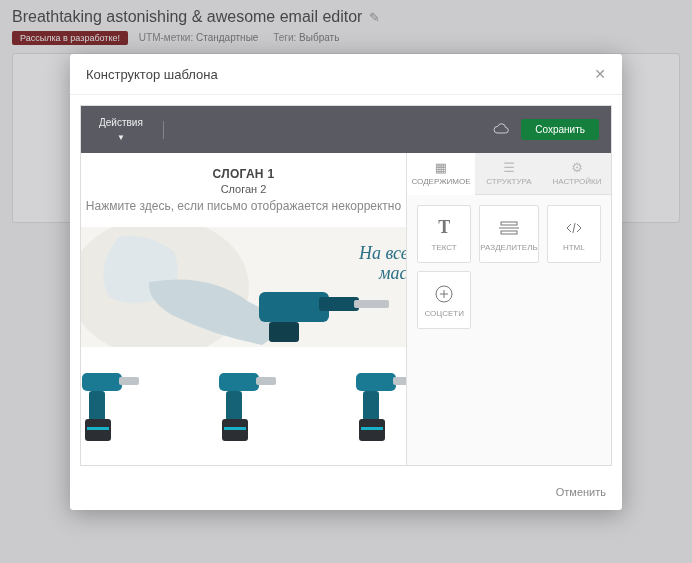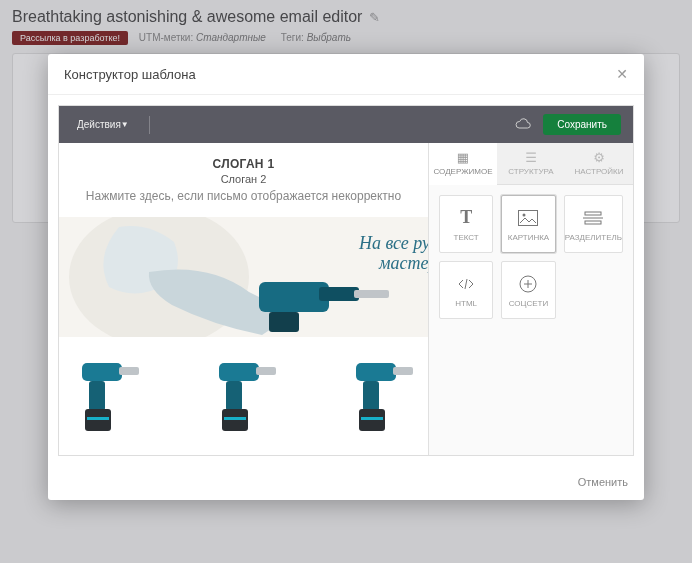--- a/index.html
+++ b/index.html
@@ -3,33 +3,33 @@
 <meta charset="utf-8">
 <style>
 * { box-sizing: border-box; margin: 0; padding: 0; }
 body { font-family: Arial, sans-serif; font-size: 12px; background: #f5f5f5; color: #333; width: 692px; height: 563px; overflow: hidden; position: relative; }
 .page-bg { padding: 8px 12px; }
 .page-title { font-size: 16px; color: #444; font-weight: normal; }
 .page-title .edit-icon { color: #999; margin-left: 2px; font-size: 13px; }
 .tag-row { margin-top: 6px; font-size: 10px; color: #888; }
 .tag-badge { background: #7f1d1d; color: #fff; padding: 2px 8px; border-radius: 2px; margin-right: 8px; font-size: 9px; }
 .tag-row .lbl { color: #888; }
-.tag-row .val { color: #777; margin-right: 12px; font-style: italic; }
+.tag-row .val { color: #777; margin-right: 12px; }
 .bg-card { background: #fff; border: 1px solid #e0e0e0; border-radius: 3px; margin-top: 10px; padding: 14px; height: 170px; }
 .bg-card2 { background: transparent; margin-top: 10px; padding: 2px; }
 .overlay { position: absolute; inset: 0; background: rgba(80,80,90,0.25); display: flex; align-items: flex-start; justify-content: center; padding-top: 54px; }
-.modal { background: #fff; width: 596px; border-radius: 3px; box-shadow: 0 4px 24px rgba(0,0,0,0.3); display: flex; flex-direction: column; max-height: 498px; }
+.modal { background: #fff; width: 552px; border-radius: 3px; box-shadow: 0 4px 24px rgba(0,0,0,0.3); display: flex; flex-direction: column; max-height: 498px; }
 .modal-header { display: flex; align-items: center; justify-content: space-between; padding: 12px 16px; border-bottom: 1px solid #eee; }
 .modal-title { font-size: 13px; color: #444; }
 .modal-close { color: #999; cursor: pointer; font-size: 14px; }
 .modal-body { padding: 10px; display: flex; flex-direction: column; flex: 1; overflow: hidden; }
 .editor-frame { border: 1px solid #ddd; display: flex; flex-direction: column; flex: 1; overflow: hidden; }
 .editor-toolbar { background: #5a5a63; color: #eee; display: flex; align-items: center; padding: 8px 12px; font-size: 10px; }
 .toolbar-left { display: flex; align-items: center; gap: 8px; }
-.toolbar-btn { display: flex; align-items: center; padding: 3px 6px; cursor: pointer; }
+.toolbar-btn { display: flex; align-items: center; gap: 5px; padding: 3px 6px; cursor: pointer; flex-direction: column; }
 .chev { font-size: 8px; }
 .divider { width: 1px; height: 18px; background: rgba(255,255,255,0.25); margin: 0 6px; }
 .toolbar-spacer { flex: 1; }
 .cloud-icon { color: #ccc; margin-right: 12px; }
 .save-btn { background: #15803d; color: #fff; border: none; border-radius: 3px; padding: 5px 14px; font-size: 10px; cursor: pointer; }
 .editor-main { display: flex; flex: 1; overflow: hidden; }
 .canvas { flex: 1; overflow-y: auto; padding: 14px 0; display: flex; flex-direction: column; align-items: center; }
 .canvas-inner { width: 370px; }
 .slogan1 { text-align: center; font-weight: bold; font-size: 12px; color: #444; letter-spacing: 0.3px; }
 .slogan2 { text-align: center; font-size: 11px; color: #555; margin-top: 2px; }
@@ -149,30 +149,20 @@
             <div class="side-tabs">
               <div class="side-tab active"><span class="ticon">▦</span><span>СОДЕРЖИМОЕ</span></div>
               <div class="side-tab"><span class="ticon">☰</span><span>СТРУКТУРА</span></div>
               <div class="side-tab"><span class="ticon">⚙</span><span>НАСТРОЙКИ</span></div>
             </div>
             <div class="content-grid">
               <div class="block-item">
                   <span class="bicon" style="font-family:serif;font-weight:bold;">T</span>
                   <span>ТЕКСТ</span>
                 </div>
-              <div class="block-item selected">
-                  <span class="bicon">
-                    <svg width="20" height="16" viewBox="0 0 20 16">
-                      <rect x="0.5" y="0.5" width="19" height="15" fill="none" stroke="#777"></rect>
-                      <circle cx="6" cy="5" r="1.5" fill="#777"></circle>
-                      <path d="M2 13 l5 -5 l4 4 l3 -3 l4 4" fill="none" stroke="#777"></path>
-                    </svg>
-                  </span>
-                  <span>КАРТИНКА</span>
-                </div>
               <div class="block-item">
                   <span class="bicon">
                     <svg width="22" height="16" viewBox="0 0 22 16">
                       <rect x="3" y="2" width="16" height="3" fill="none" stroke="#777"></rect>
                       <line x1="1" y1="8" x2="21" y2="8" stroke="#777"></line>
                       <rect x="3" y="11" width="16" height="3" fill="none" stroke="#777"></rect>
                     </svg>
                   </span>
                   <span>РАЗДЕЛИТЕЛЬ</span>
                 </div>

